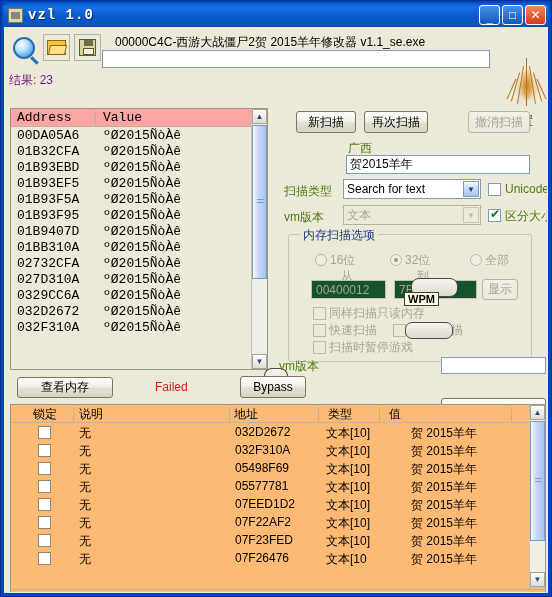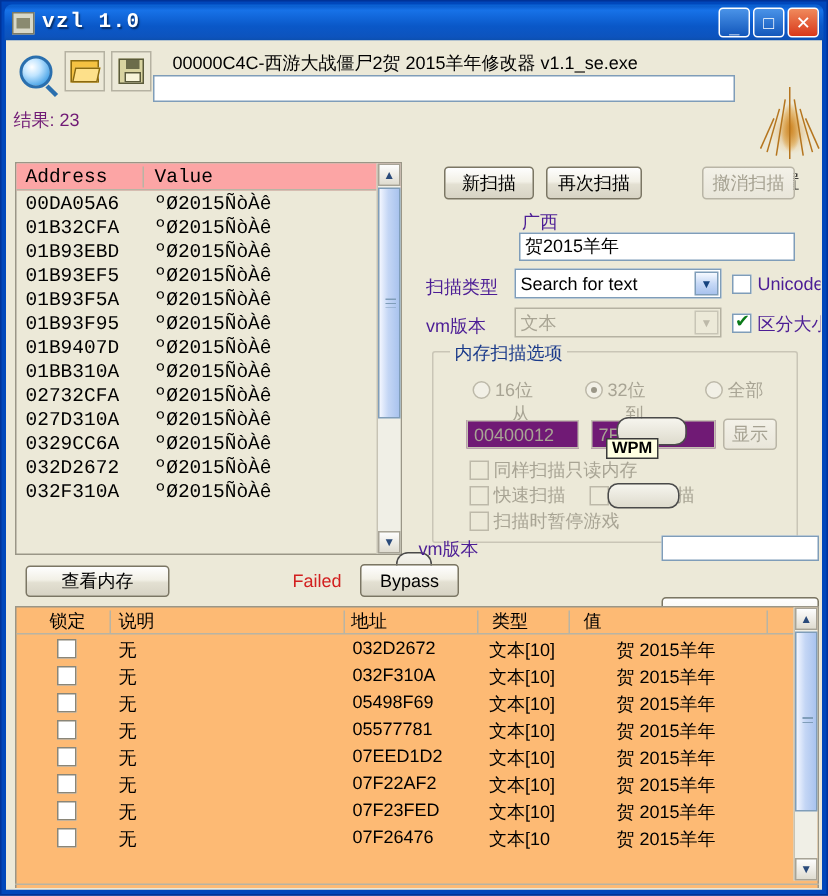--- a/index.html
+++ b/index.html
@@ -137,21 +137,21 @@
     border:1px solid #7b7664;border-radius:3px;box-sizing:border-box;
     font-size:12px;color:#000;display:flex;align-items:center;justify-content:center;
     position:absolute;white-space:nowrap;
   }
   .btn.dis{color:#a6a292;border-color:#b9b5a6;
     background:linear-gradient(to bottom,#f3f1e8,#e9e6da);}
   #btn-new-scan{left:291px;top:83px;width:60px;height:22px;}
   #btn-rescan{left:359px;top:83px;width:64px;height:22px;}
   #btn-undo-scan{left:431px;top:83px;width:62px;height:22px;margin-left:32px;}
 
-  .lbl{position:absolute;font-size:12px;color:#4c1d95;white-space:nowrap;}
+  .lbl{position:absolute;font-size:12px;color:#4d7c0f;white-space:nowrap;}
   #lbl-province{left:343px;top:112px;}
   .txtbox{
     position:absolute;background:#ffffff;border:1px solid #7f9db9;box-sizing:border-box;
     font-size:12px;color:#000;padding:1px 3px;
   }
   #input-value{left:341px;top:127px;width:184px;height:19px;}
   #lbl-scan-type{left:279px;top:155px;}
   #lbl-value-type{left:279px;top:181px;}
 
   .combo{
@@ -184,21 +184,21 @@
   .group-title{position:absolute;left:295px;top:199px;background:#ece9d8;padding:0 3px;
     font-size:12px;color:#1a3a8a;}
   .radio{position:absolute;width:12px;height:12px;border-radius:50%;
     background:#f2f0e6;border:1px solid #bdb9a9;box-sizing:border-box;}
   .radio.on:after{content:"";position:absolute;left:3px;top:3px;width:4px;height:4px;border-radius:50%;background:#9a9687;}
   .gl{position:absolute;font-size:12px;color:#a8a494;white-space:nowrap;}
   #rb-16{left:310px;top:226px;} #lbl-16{left:325px;top:224px;}
   #rb-32{left:385px;top:226px;} #lbl-32{left:400px;top:224px;}
   #rb-all{left:465px;top:226px;} #lbl-all{left:480px;top:224px;}
   #lbl-from{left:336px;top:240px;} #lbl-to{left:412px;top:240px;}
-  .txtdis{position:absolute;background:#701a75;border:1px solid #c5c1b2;box-sizing:border-box;
+  .txtdis{position:absolute;background:#14532d;border:1px solid #c5c1b2;box-sizing:border-box;
     font-size:12px;color:#a8a494;display:flex;align-items:center;padding-left:4px;}
   #in-from{left:306px;top:252px;width:75px;height:19px;}
   #in-to{left:389px;top:252px;width:83px;height:19px;}
   #btn-show{left:477px;top:251px;width:36px;height:21px;}
   .gcb{position:absolute;width:13px;height:13px;background:#ece9d8;border:1px solid #bdb9a9;box-sizing:border-box;}
   #gcb1{left:308px;top:279px;} #gl1{left:324px;top:277px;}
   #gcb2{left:308px;top:296px;} #gl2{left:324px;top:294px;}
   #gcb2b{left:388px;top:296px;}
   #gl2b{left:434px;top:294px;}
   #gcb3{left:308px;top:313px;} #gl3{left:324px;top:311px;}
@@ -222,21 +222,21 @@
   }
   .cursor-ov3{
     position:absolute;left:259px;top:340px;width:22px;height:18px;
     border:1px solid #4a4a4a;border-radius:8px 8px 0 0;
     background:linear-gradient(to bottom,#f6f5ee,#dedbcd);border-bottom:none;
   }
 
   
   #lbl-vm{left:274px;top:330px;}
   #btn-view-mem{left:12px;top:349px;width:96px;height:21px;}
-  #lbl-failed{left:150px;top:352px;color:#d21f1f;margin-left:40px;}
+  #lbl-failed{left:150px;top:352px;color:#d21f1f;}
   #btn-bypass{left:235px;top:348px;width:66px;height:22px;}
   #input-top-right{left:436px;top:329px;width:105px;height:17px;}
   #btn-manual-add{left:436px;top:370px;width:105px;height:38px;}
 
   
   .tbl{
     position:absolute;left:5px;top:376px;width:536px;height:224px;
     background:#fdba74;border:1px solid #9a9687;box-sizing:border-box;
   }
   .tbl-head{position:absolute;left:0;top:0;width:534px;height:18px;

